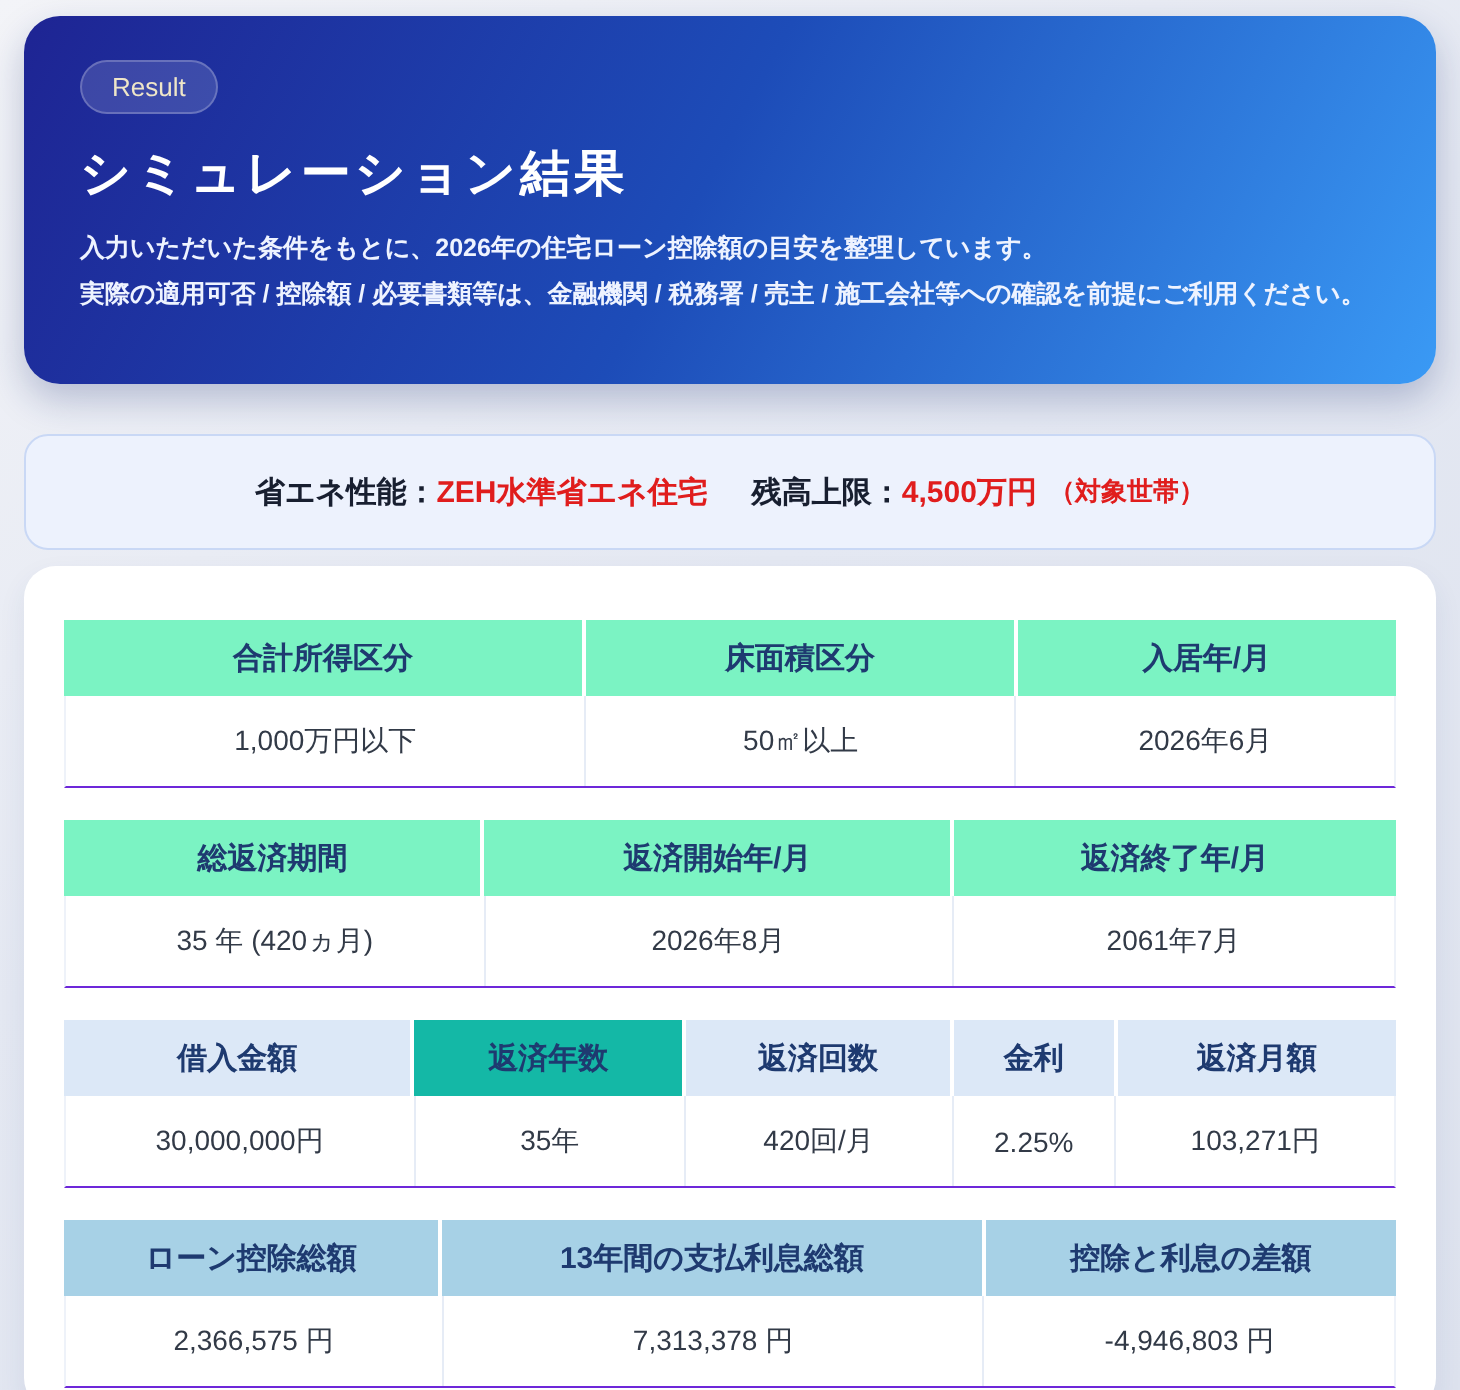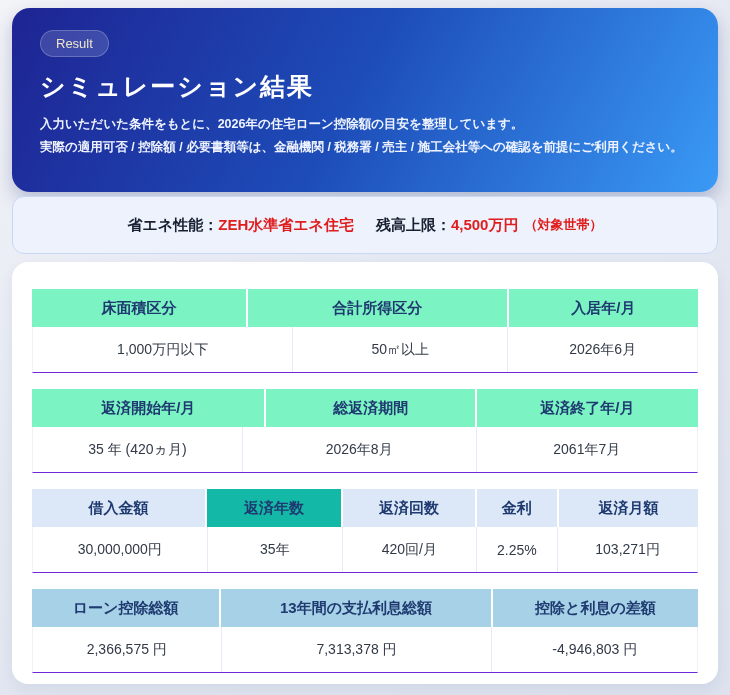--- a/index.html
+++ b/index.html
@@ -49,21 +49,21 @@
   .hero-desc {
     color: #eef3ff;
     font-size: 12.5px;
     font-weight: 700;
     line-height: 1.85;
   }
 
   
   .summary-bar {
     box-sizing: border-box;
-    margin-top: 4px;
+    margin-top: 25px;
     height: 58px;
     border-radius: 12px;
     background: #edf2fd;
     border: 1px solid #c9d8f5;
     display: flex;
     align-items: center;
     justify-content: center;
     font-size: 15px;
     font-weight: 700;
     color: #181f30;
@@ -137,34 +137,34 @@
       <span class="red">ZEH水準省エネ住宅</span>
       <span class="gap"></span>
       <span>残高上限：</span>
       <span class="red">4,500万円</span>
       <span class="red note">（対象世帯）</span>
   </div>
 
   <div class="card">
     <div class="rtable">
       <div class="thead">
+          <div class="th" style="width: 39.2%; background: rgb(123, 243, 195);">合計所得区分</div>
           <div class="th" style="width: 32.4%; background: rgb(123, 243, 195);">床面積区分</div>
-          <div class="th" style="width: 39.2%; background: rgb(123, 243, 195);">合計所得区分</div>
           <div class="th" style="width: 28.4%; background: rgb(123, 243, 195);">入居年/月</div>
         </div>
       <div class="tbody">
           <div class="td" style="width: 39.2%;">1,000万円以下</div>
           <div class="td" style="width: 32.4%;">50㎡以上</div>
           <div class="td" style="width: 28.4%;">2026年6月</div>
         </div>
     </div>
     <div class="rtable">
       <div class="thead">
+          <div class="th" style="width: 31.6%; background: rgb(123, 243, 195);">総返済期間</div>
           <div class="th" style="width: 35.2%; background: rgb(123, 243, 195);">返済開始年/月</div>
-          <div class="th" style="width: 31.6%; background: rgb(123, 243, 195);">総返済期間</div>
           <div class="th" style="width: 33.2%; background: rgb(123, 243, 195);">返済終了年/月</div>
         </div>
       <div class="tbody">
           <div class="td" style="width: 31.6%;">35 年 (420ヵ月)</div>
           <div class="td" style="width: 35.2%;">2026年8月</div>
           <div class="td" style="width: 33.2%;">2061年7月</div>
         </div>
     </div>
     <div class="rtable">
       <div class="thead">

